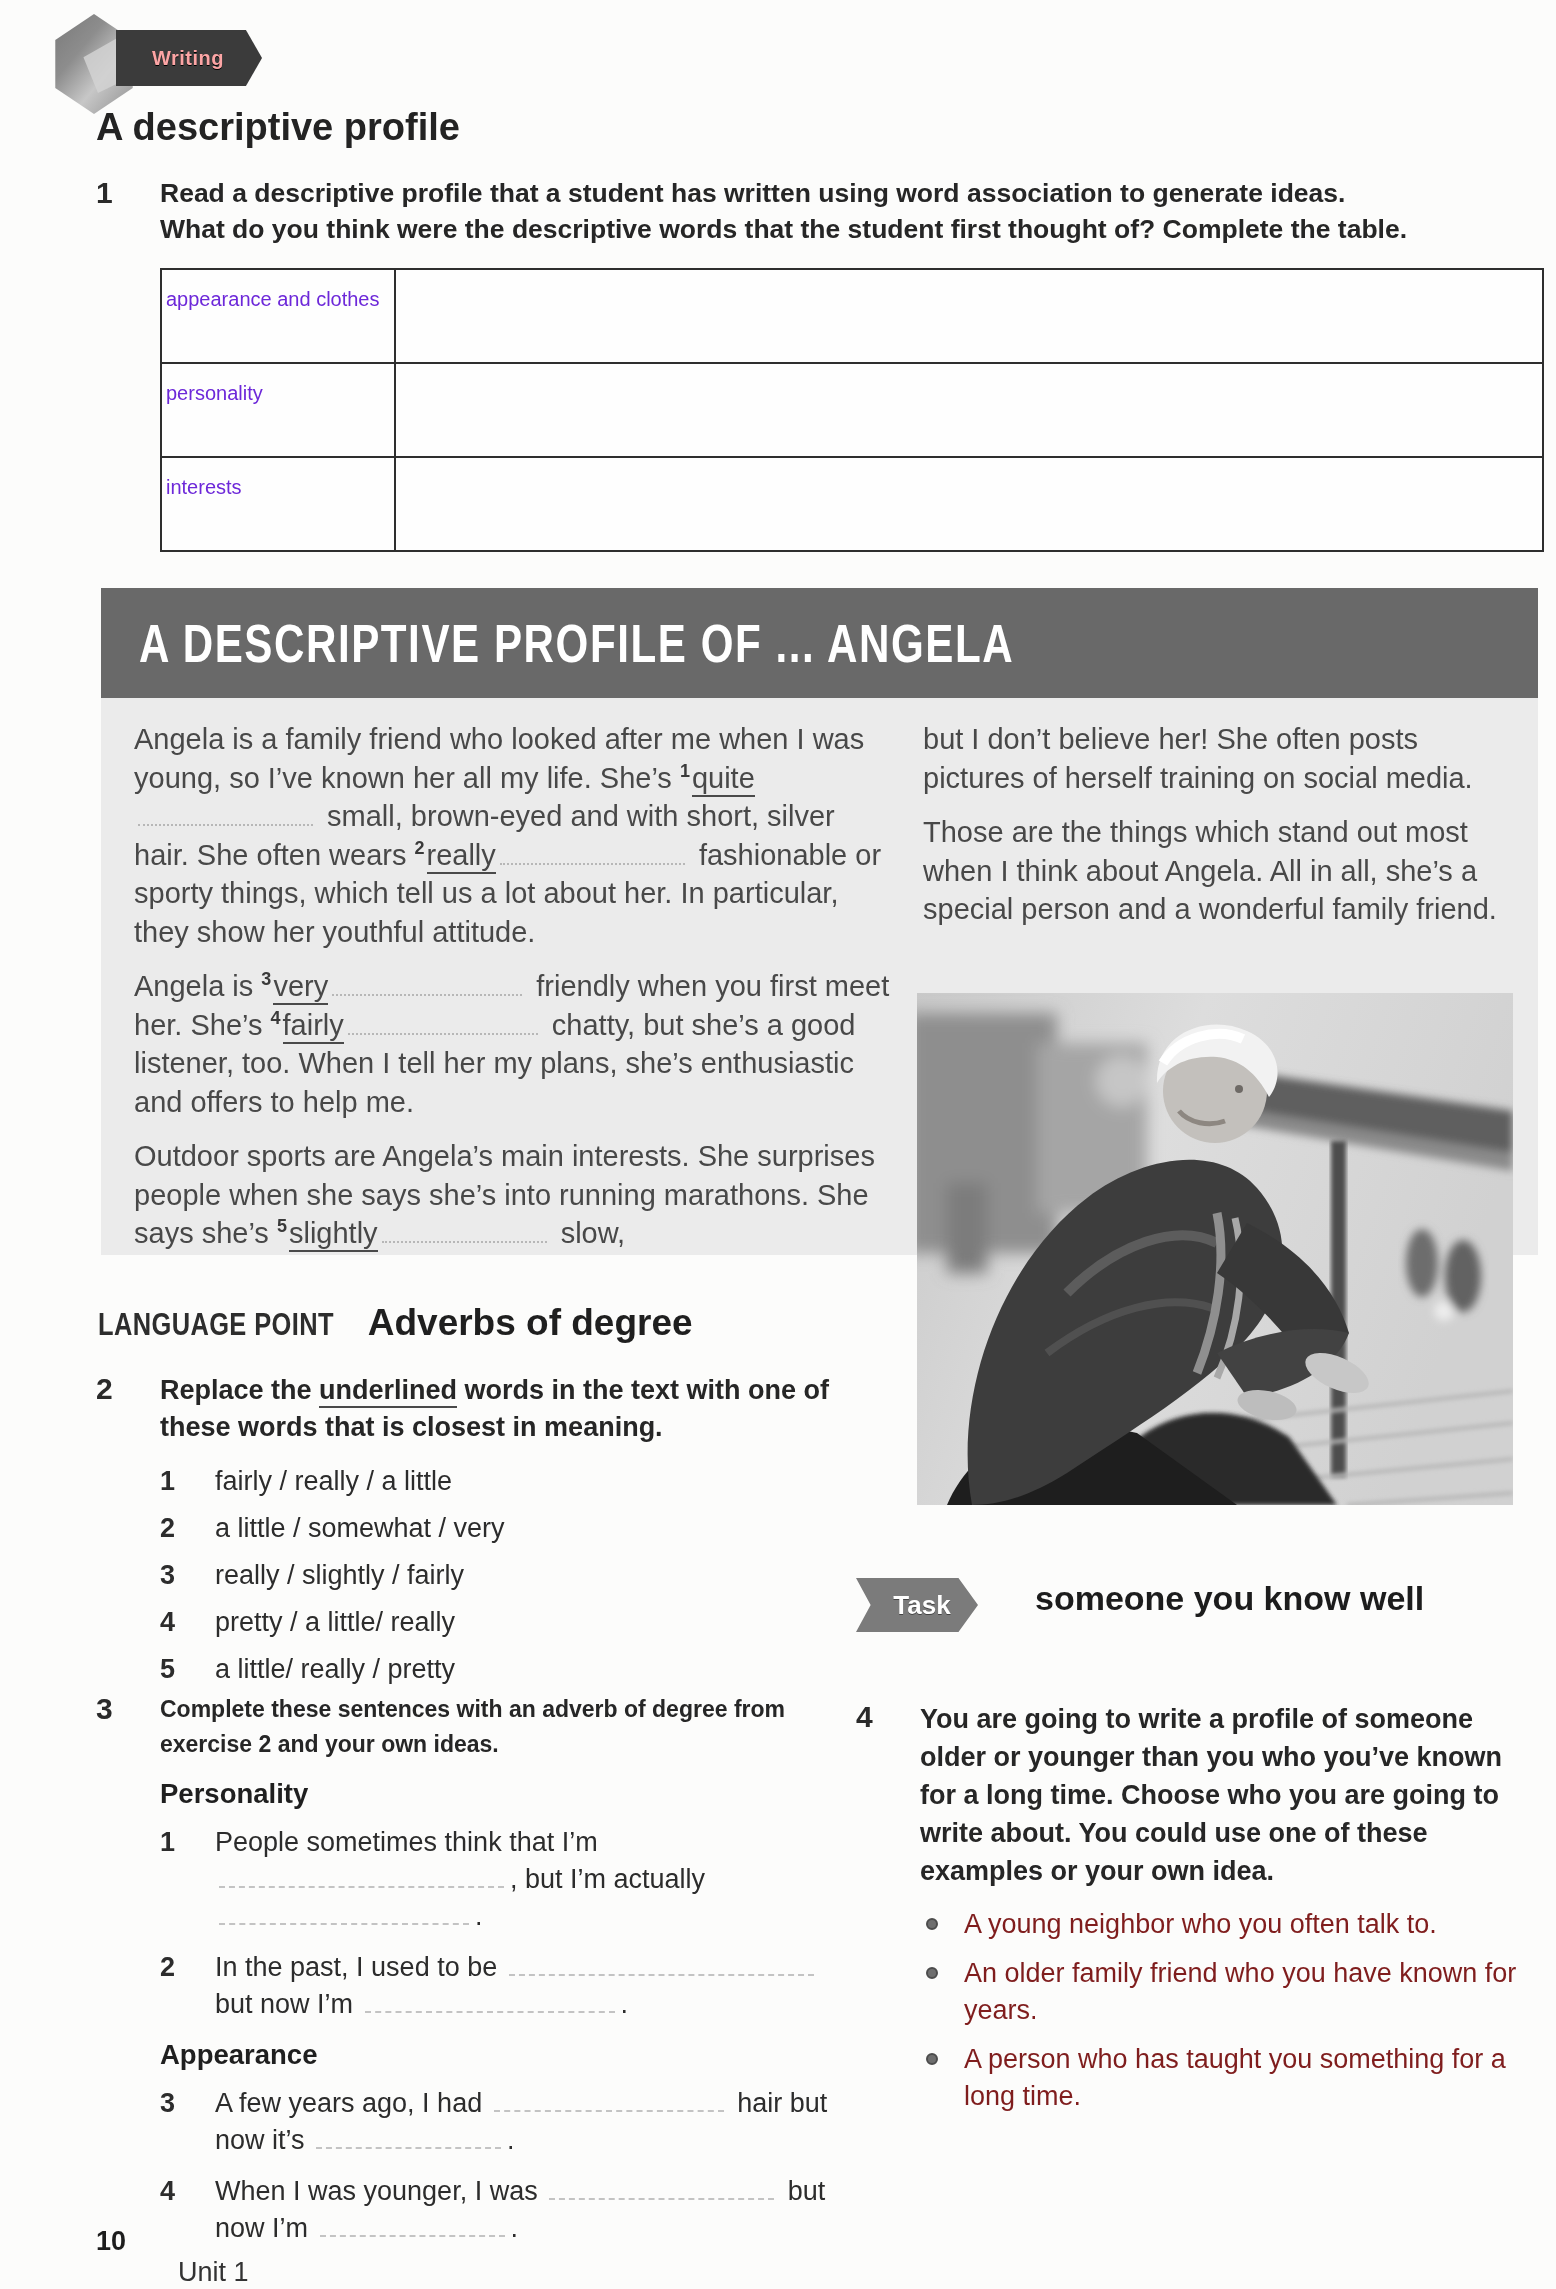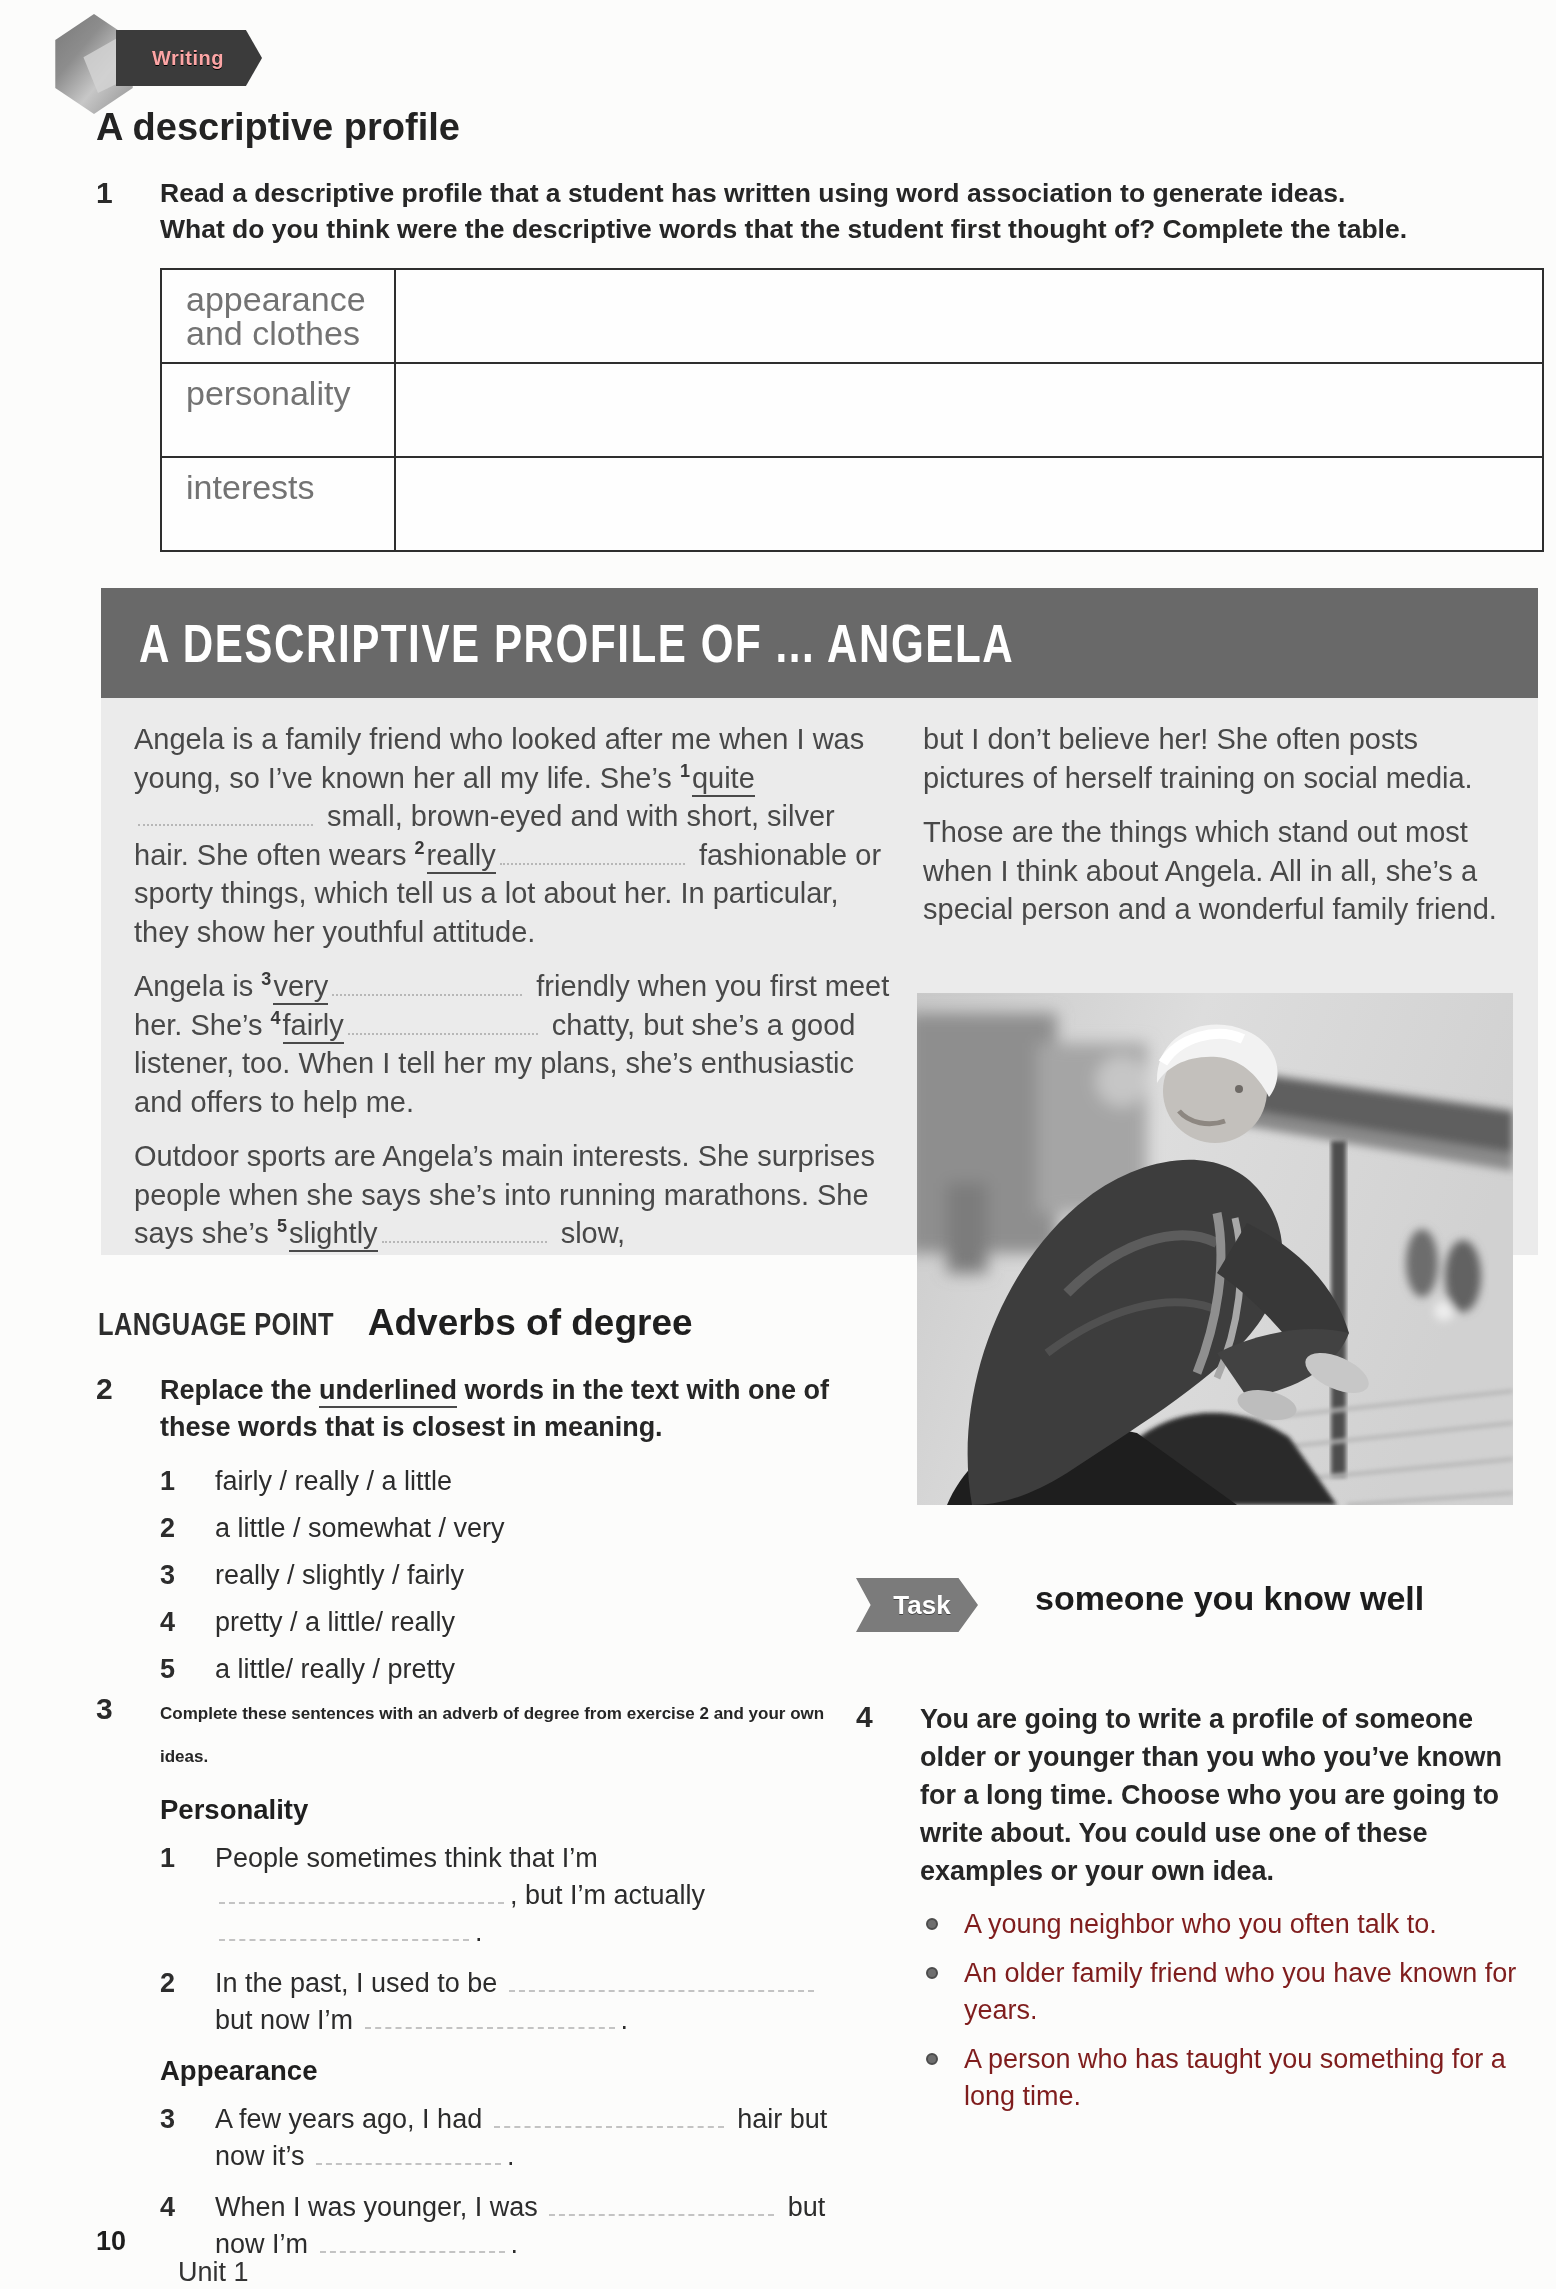--- a/index.html
+++ b/index.html
@@ -41,22 +41,22 @@
   .bold-instr { font-weight:700; font-size:26.5px; line-height:35.5px; color:#262626; }
 
   .ex1 { position:absolute; left:96px; top:176px; width:1430px; }
 
   .fill-table {
     position:absolute; left:160px; top:268px; width:1384px;
     border-collapse:collapse; background:#fefefe;
   }
   .fill-table td { border:2.5px solid #2e2e2e; }
   .label-cell {
-    width:234px; padding:12px 24px; font-size:34px; line-height:34px;
-    color:#737373; vertical-align:top; height:94px;
+    width:234px; padding:12px 4px; font-size:20px; line-height:34px;
+    color:#6d28d9; vertical-align:top; height:94px;
   }
   .entry-cell { }
 
   
   .panel { position:absolute; left:101px; top:588px; width:1437px; height:667px; background:#ebebeb; }
   .banner { height:110px; background:#696969; display:flex; align-items:center; overflow:hidden; }
   .banner-text {
     color:#fff; font-size:54px; font-weight:700; letter-spacing:2px; white-space:nowrap;
     transform:scaleX(.78); transform-origin:left center; margin-left:38px;
   }
@@ -258,21 +258,21 @@
             <span class="num">5</span>
             <span>a little/ really / pretty</span>
           </div>
         </div>
     </div>
   </div>
 
   <div class="ex ex3">
     <div class="ex-num">3</div>
     <div class="ex-body">
-      <div class="bold-instr" style="font-size:17px; line-height:43px;">Complete these sentences with an adverb of degree from exercise 2 and your own ideas.</div>
+      <div class="bold-instr" style="font-size:23px; line-height:35px;">Complete these sentences with an adverb of degree from exercise 2 and your own ideas.</div>
       <div id="ex3-sections">
           <div class="sec-heading">Personality</div>
           <div class="item">
             <span class="num">1</span>
             <span>People sometimes think that I’m <span class="blank dash" style="width: 285px;"></span>, but I’m actually <span class="blank dash" style="width: 250px;"></span>.</span>
           </div>
           <div class="item">
             <span class="num">2</span>
             <span>In the past, I used to be <span class="blank dash" style="width: 305px;"></span> but now I’m <span class="blank dash" style="width: 250px;"></span>.</span>
           </div>

